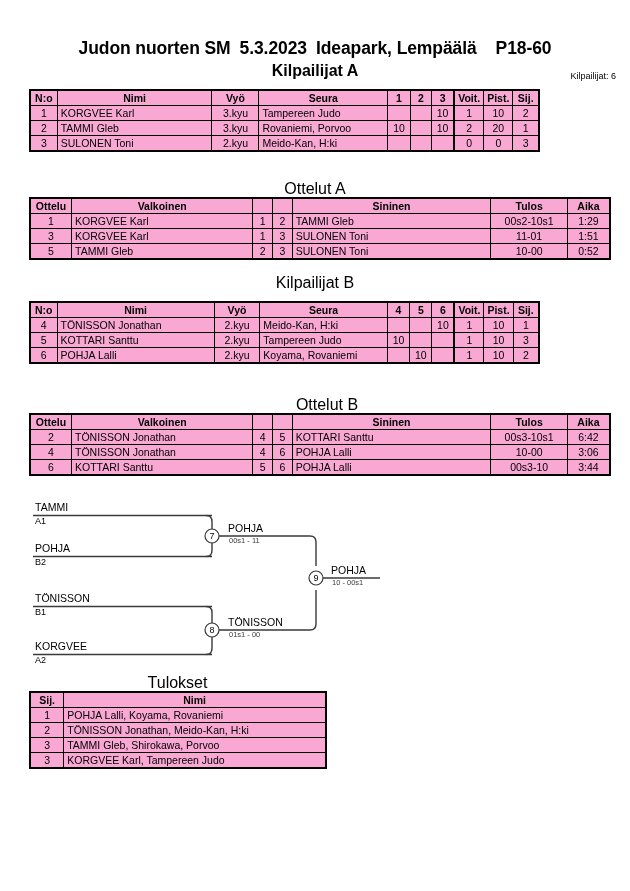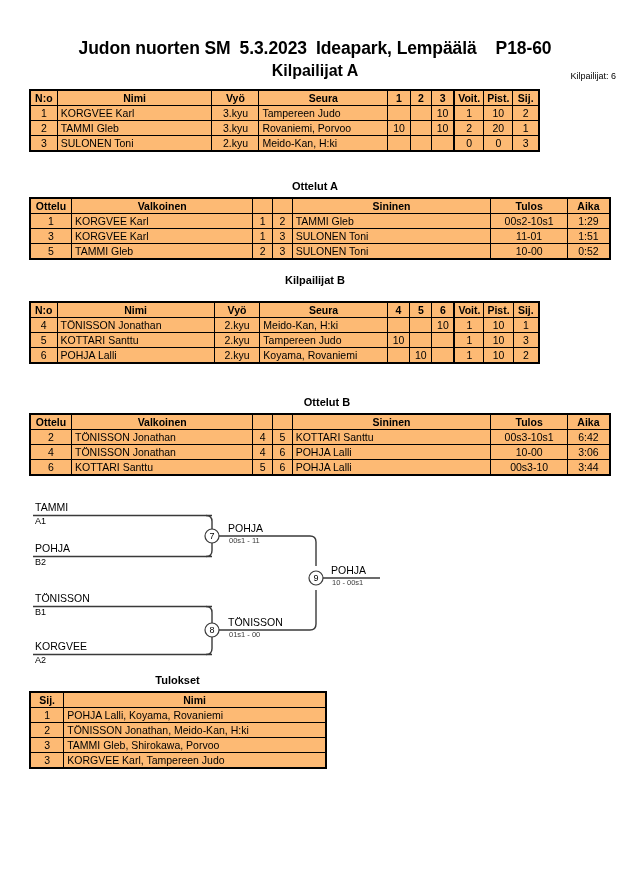--- a/index.html
+++ b/index.html
@@ -46,30 +46,30 @@
   .entrant-count {
     position: absolute;
     right: 14px; top: 1px;
     font-size: 9px;
     margin-top: 8px;
   }
 
   
   .section-caption {
     text-align: center;
-    font-size: 11px;
-    font-weight: bold;
+    font-size: 16px;
+    font-weight: normal;
     margin: 0 0 3px 0;
   }
 
   
   table.grid {
     border-collapse: collapse;
     font-size: 10.5px;
-    background: #fdba74;
+    background: #f9a8d4;
     border: 2px solid #000;
   }
   table.grid th, table.grid td {
     border: 1px solid #000;
     padding: 1px 3px;
     height: 15px;
     box-sizing: border-box;
     white-space: nowrap;
     overflow: hidden;
   }

